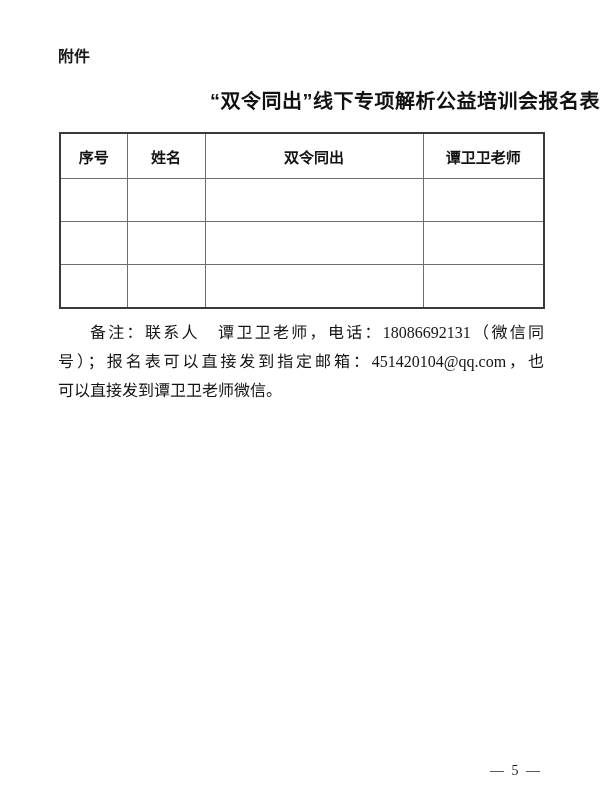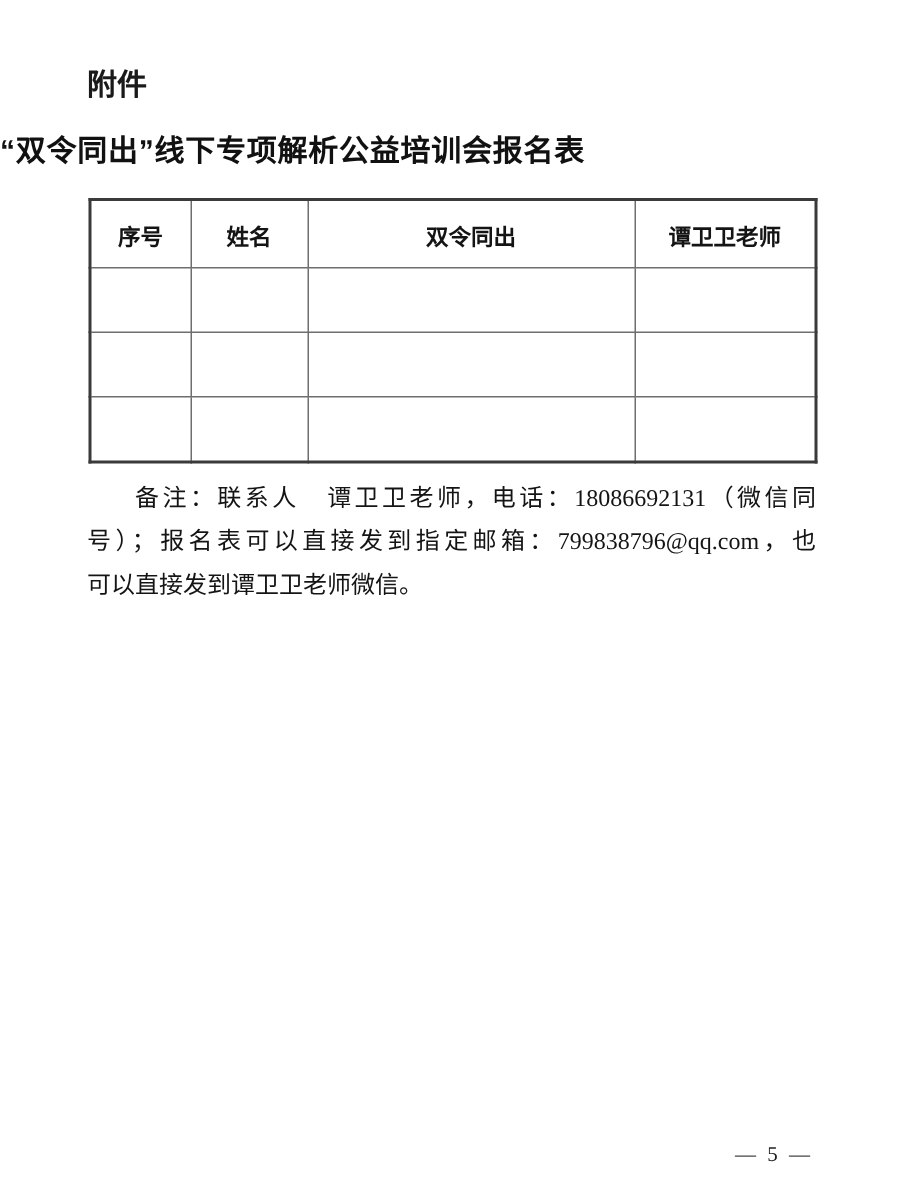--- a/index.html
+++ b/index.html
@@ -15,31 +15,31 @@
     overflow: hidden;
     font-family: "Liberation Serif", "DejaVu Serif", serif;
     color: #1a1a1a;
   }
   .attachment-label {
     position: absolute;
     left: 58px;
     top: 46px;
     font-family: "Liberation Sans", "DejaVu Sans", sans-serif;
     font-weight: bold;
-    font-size: 20px;
+    font-size: 16px;
     line-height: 22px;
     color: #1a1a1a;
   }
   .doc-title {
     position: absolute;
     left: 0;
     top: 88px;
     width: 100%;
     margin: 0;
-    text-align: left;
+    text-align: right;
     font-family: "Liberation Sans", "DejaVu Sans", sans-serif;
     font-weight: bold;
     font-size: 20px;
     line-height: 26px;
     color: #111111;
     letter-spacing: 0.5px;
   }
   table.signup-table {
     position: absolute;
     left: 59px;
@@ -145,19 +145,19 @@
         <td></td>
         <td></td>
         <td></td>
         <td></td>
       </tr>
     </tbody>
   </table>
 
   <div class="notes">
     <div class="note-line first">备注：联系人　谭卫卫老师，电话：18086692131（微信同</div>
-    <div class="note-line">号）；报名表可以直接发到指定邮箱：799838796@qq.com，也</div>
+    <div class="note-line">号）；报名表可以直接发到指定邮箱：451420104@qq.com，也</div>
     <div class="note-line last">可以直接发到谭卫卫老师微信。</div>
   </div>
 
   <div class="page-number">— 5 —</div>
 
 </div>
 
 </body></html>

